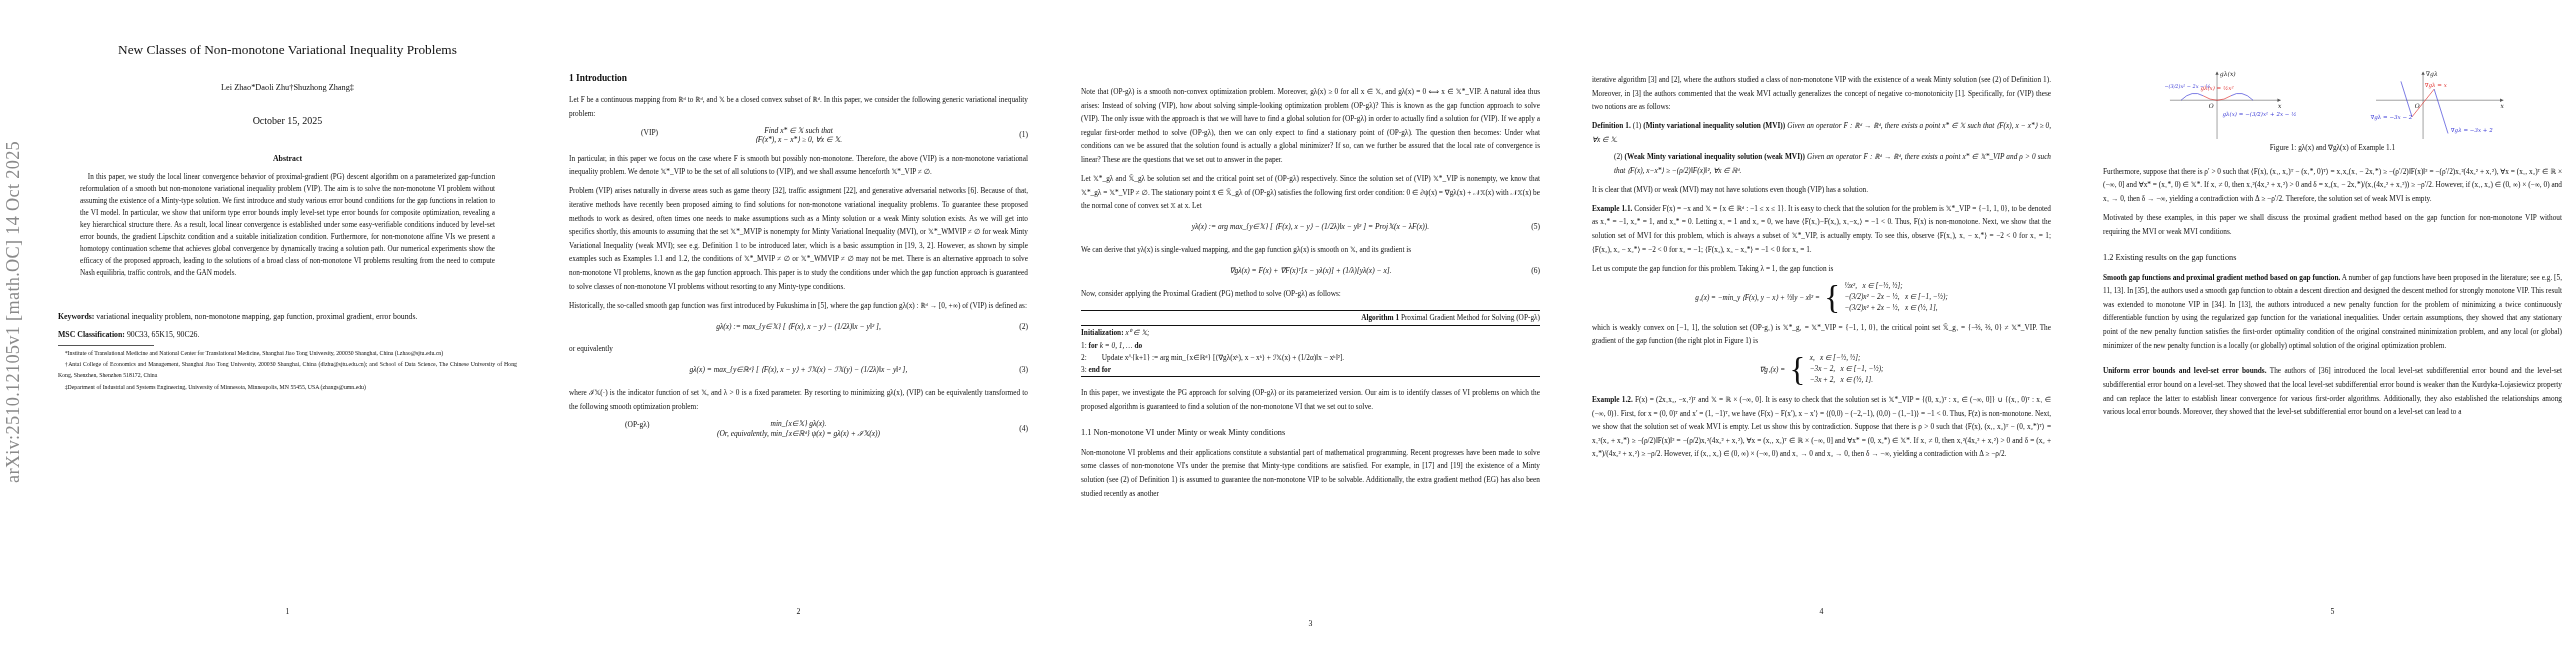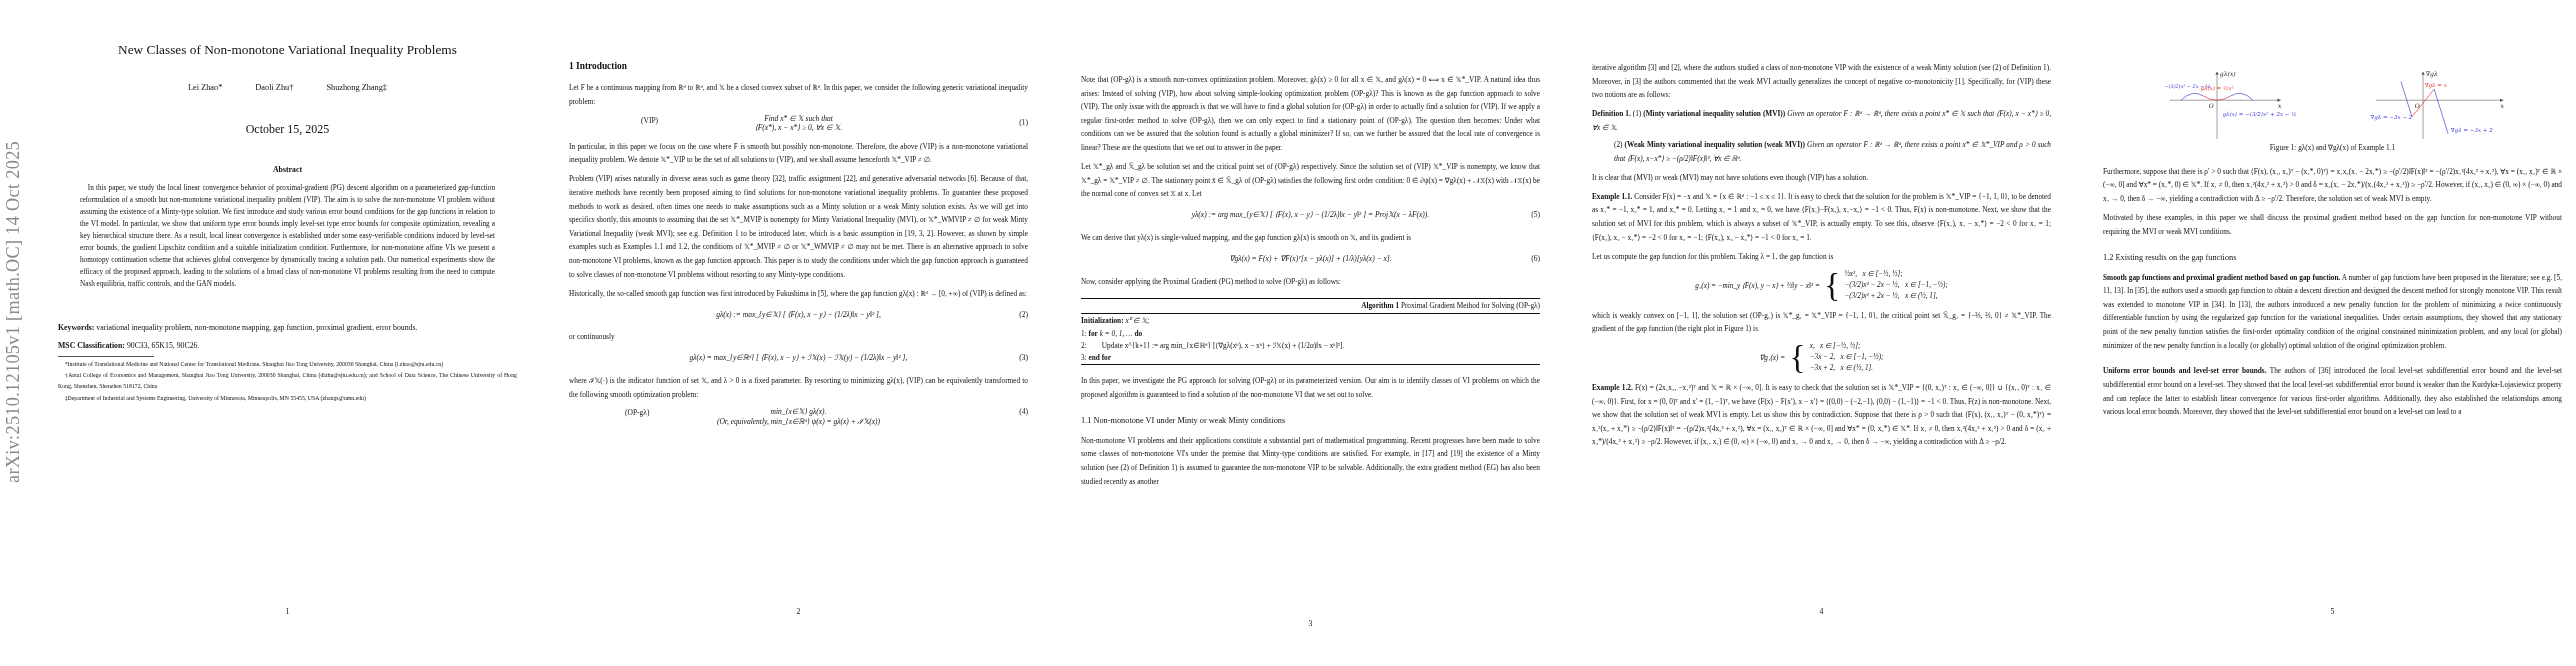--- a/index.html
+++ b/index.html
@@ -1,25 +1,25 @@
 <!DOCTYPE html>
 <html style="font-size:9px"><head>
 <meta charset="utf-8">
 <style>
   html,body{margin:0;padding:0;background:#fff;}
   body{width:2576px;height:667px;position:relative;overflow:hidden;font-family:"DejaVu Serif","Liberation Serif",serif;color:#111;}
   .arxiv-stamp{position:absolute;left:2.2px;top:167px;width:22px;height:289px;}
   .arxiv-stamp span{position:absolute;left:50%;top:50%;transform:translate(-50%,-50%) rotate(-90deg);white-space:nowrap;font-family:"Liberation Serif",serif;font-size:18.3px;color:#8a8a8a;letter-spacing:0.3px;}
   .page{position:absolute;top:0;width:503px;height:577px;background:#fff;}
   .p1{left:36px;}.p2{left:547px;}.p3{left:1059px;margin-top:12px;}.p4{left:1570px;}.p5{left:2081px;}
-  .inner{position:absolute;left:22px;right:22px;top:61px;}
+  .inner{position:absolute;left:22px;right:22px;top:73px;}
   .txt{font-family:"Liberation Serif",serif;font-size:7.3px;line-height:13.6px;text-align:justify;margin:0 0 5.6px 0;}
   .title{font-family:"Liberation Serif",serif;font-size:13.3px;line-height:22px;text-align:center;margin:39px 0 0 0;font-weight:normal;}
-  .authors{display:flex;justify-content:center;gap:33px;font-family:"Liberation Serif",serif;font-size:8.3px;margin-top:22px;}
-  .date{text-align:center;font-family:"Liberation Serif",serif;font-size:12px;margin-top:30px;}
+  .authors{display:flex;justify-content:center;font-family:"Liberation Serif",serif;font-size:8.3px;margin-top:22px;}
+  .date{text-align:center;font-family:"Liberation Serif",serif;font-size:10px;margin-top:23px;}
   .abs-h{text-align:center;font-weight:bold;font-family:"Liberation Serif",serif;font-size:7.8px;margin-top:28px;}
   .abs{margin:7.8px 22px 0 22px;font-family:"Liberation Serif",serif;font-size:7.2px;line-height:12px;text-align:justify;text-indent:7.8px;}
   .kw{margin-top:31px;font-family:"Liberation Serif",serif;font-size:7.8px;line-height:13.3px;text-align:justify;}
   .msc{margin-top:6.7px;font-family:"Liberation Serif",serif;font-size:7.8px;}
   .fn-rule{width:96px;border-top:0.6px solid #555;margin-top:6.7px;}
   .fn{font-family:"Liberation Serif",serif;font-size:5.8px;line-height:10.6px;text-align:justify;text-indent:6.7px;margin:1.1px 0;}
   .pagenum{position:absolute;left:0;right:0;top:607px;text-align:center;font-family:"Liberation Serif",serif;font-size:7.8px;}
   .sec-h{font-family:"Liberation Serif",serif;font-weight:bold;font-size:9.4px;margin:0 0 10px 0;}
   .sub-h{font-family:"Liberation Serif",serif;font-weight:normal;font-size:8.3px;margin:14.5px 0 9px 0;}
   .eq{display:flex;align-items:center;justify-content:center;position:relative;font-family:"Liberation Serif",serif;font-style:italic;font-size:7.5px;margin:4.4px 0 7.8px 0;min-height:16.7px;}
@@ -84,27 +84,27 @@
       <div>⟨F(x*), x − x*⟩ ≥ 0,   ∀x ∈ 𝕏.</div>
       <span class="num">(1)</span>
     </div>
     <p class="txt">In particular, in this paper we focus on the case where F is smooth but possibly non-monotone. Therefore, the above (VIP) is a non-monotone variational inequality problem. We denote 𝕏*_VIP to be the set of all solutions to (VIP), and we shall assume henceforth 𝕏*_VIP ≠ ∅.</p>
     <p class="txt">Problem (VIP) arises naturally in diverse areas such as game theory [32], traffic assignment [22], and generative adversarial networks [6]. Because of that, iterative methods have recently been proposed aiming to find solutions for non-monotone variational inequality problems. To guarantee these proposed methods to work as desired, often times one needs to make assumptions such as a Minty solution or a weak Minty solution exists. As we will get into specifics shortly, this amounts to assuming that the set 𝕏*_MVIP is nonempty for Minty Variational Inequality (MVI), or 𝕏*_WMVIP ≠ ∅ for weak Minty Variational Inequality (weak MVI); see e.g. Definition 1 to be introduced later, which is a basic assumption in [19, 3, 2]. However, as shown by simple examples such as Examples 1.1 and 1.2, the conditions of 𝕏*_MVIP ≠ ∅ or 𝕏*_WMVIP ≠ ∅ may not be met. There is an alternative approach to solve non-monotone VI problems, known as the gap function approach. This paper is to study the conditions under which the gap function approach is guaranteed to solve classes of non-monotone VI problems without resorting to any Minty-type conditions.</p>
     <p class="txt">Historically, the so-called smooth gap function was first introduced by Fukushima in [5], where the gap function gλ(x) : ℝᵈ → [0, +∞) of (VIP) is defined as:</p>
     <div class="eq">
       <span>gλ(x) := max_{y∈𝕏} [ ⟨F(x), x − y⟩ − (1/2λ)‖x − y‖² ],</span>
       <span class="num">(2)</span>
     </div>
-    <p class="txt">or continuously</p>
+    <p class="txt">or equivalently</p>
     <div class="eq">
       <span>gλ(x) = max_{y∈ℝᵈ} [ ⟨F(x), x − y⟩ + ℐ𝕏(x) − ℐ𝕏(y) − (1/2λ)‖x − y‖² ],</span>
       <span class="num">(3)</span>
     </div>
     <p class="txt">where ℐ𝕏(·) is the indicator function of set 𝕏, and λ &gt; 0 is a fixed parameter. By resorting to minimizing gλ(x), (VIP) can be equivalently transformed to the following smooth optimization problem:</p>
-    <div class="eq" style="flex-direction:column;justify-content:space-between;">
+    <div class="eq" style="flex-direction:column;">
       <span class="lbl" style="top:1.1px;left:56px;">(OP-gλ)</span>
       <div>min_{x∈𝕏} gλ(x).</div>
       <div>(Or, equivalently, min_{x∈ℝᵈ} ψ(x) = gλ(x) + ℐ𝕏(x))</div>
       <span class="num">(4)</span>
     </div>
   </div>
   <div class="pagenum">2</div>
 </div>
 
 <div class="page p3">

